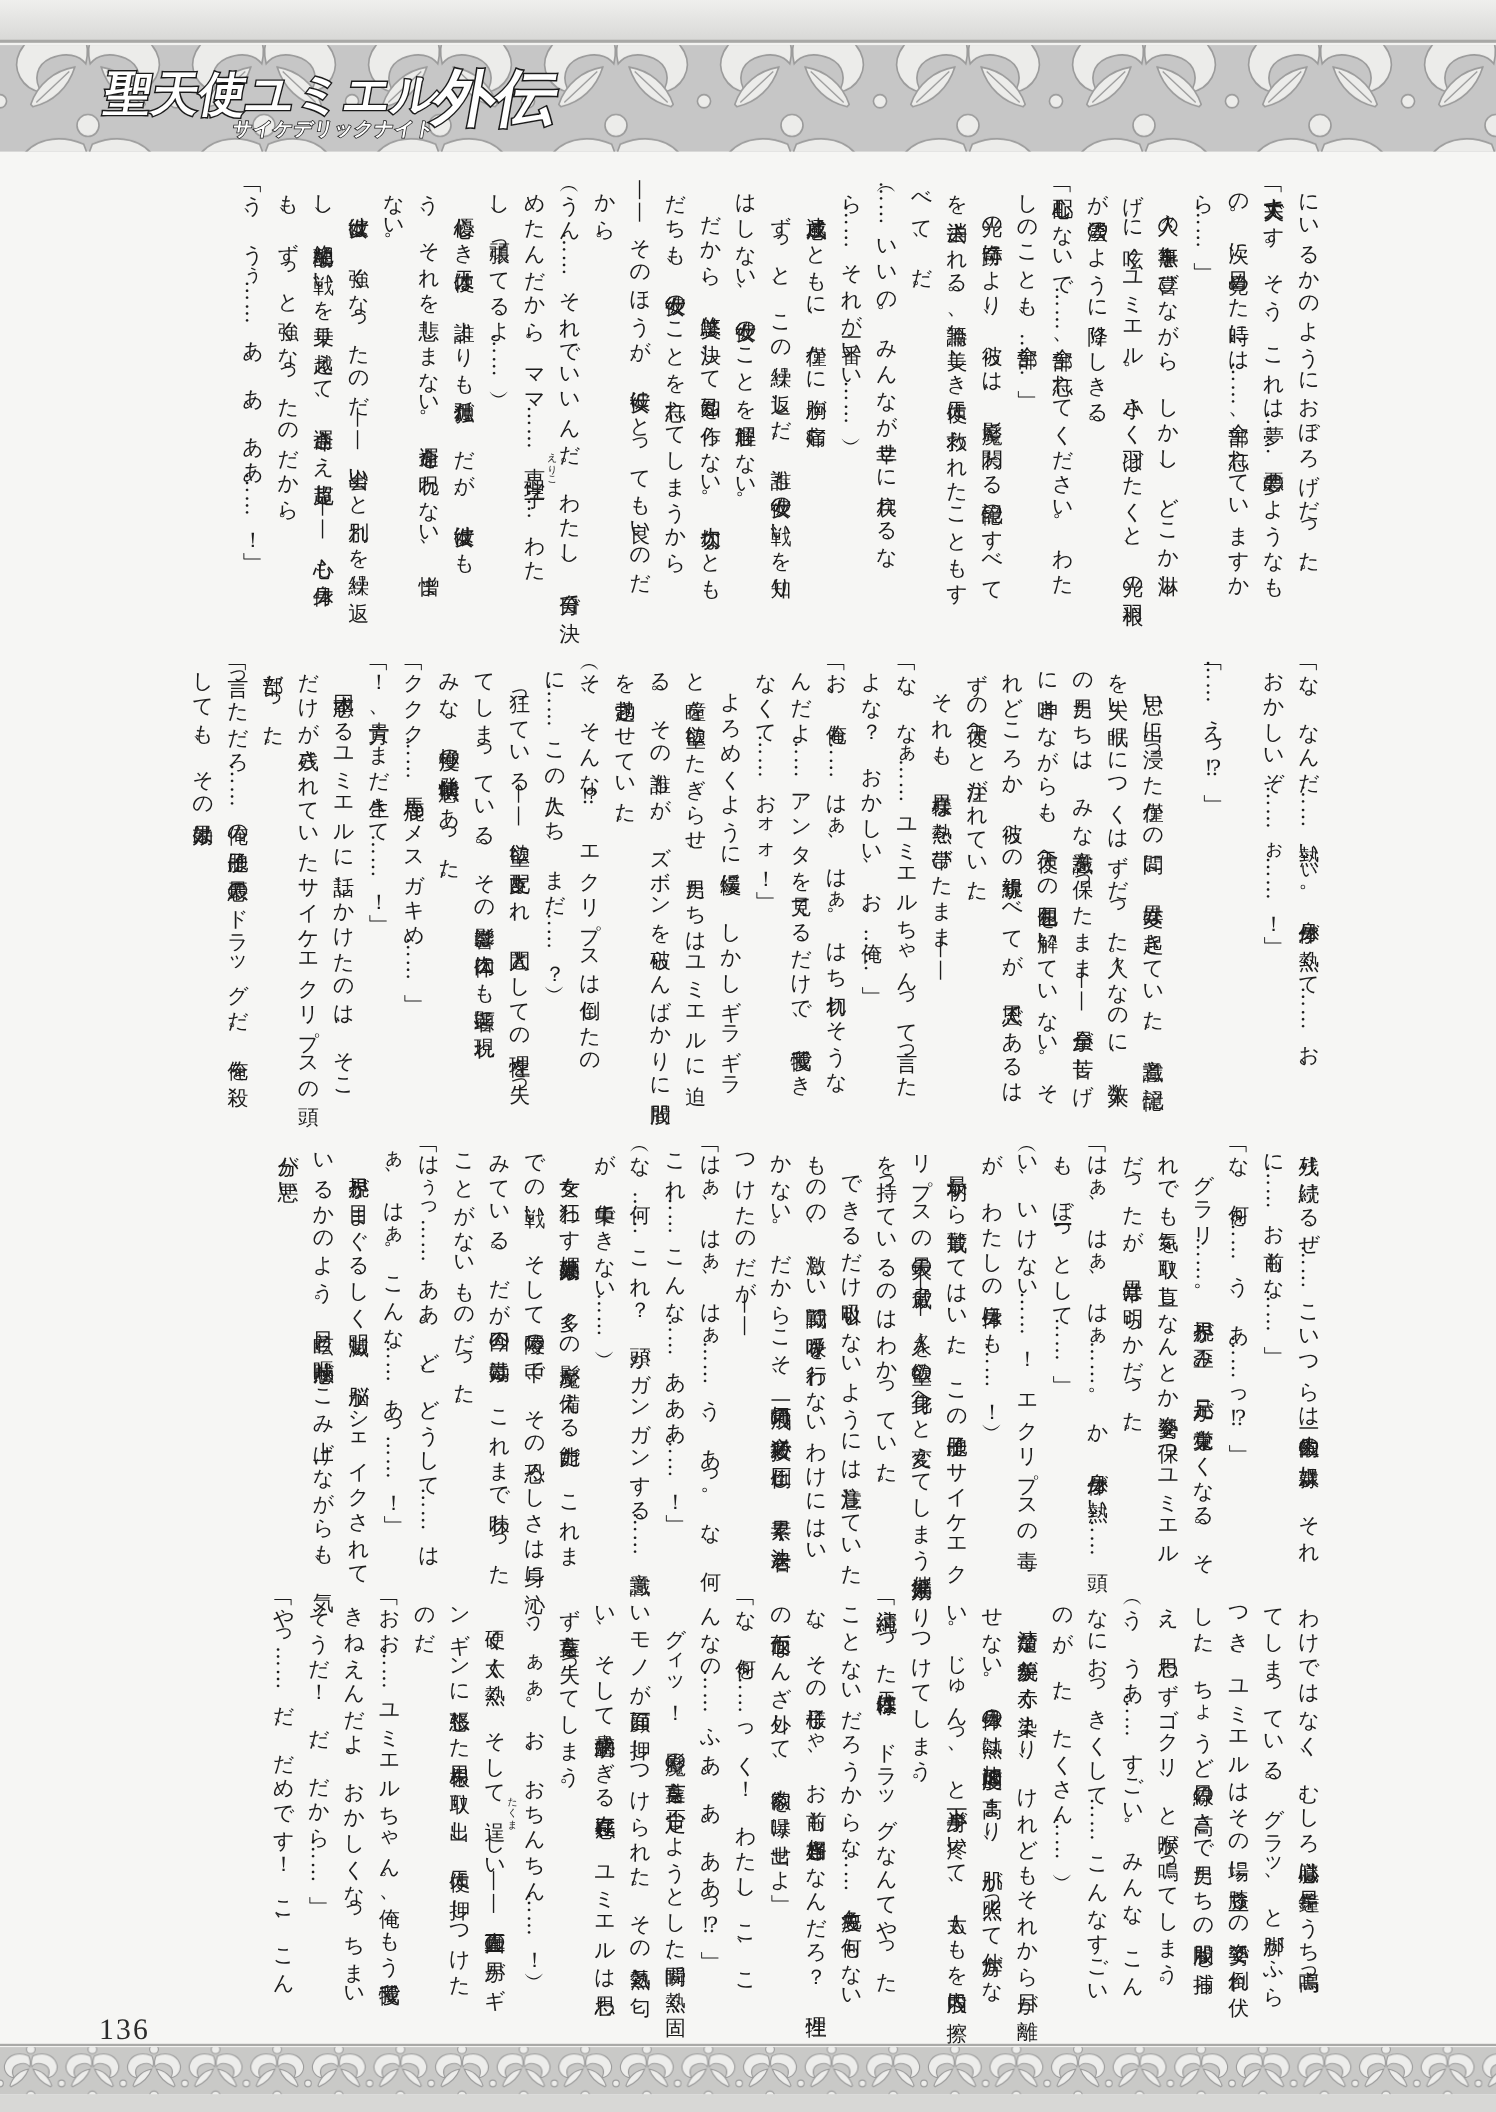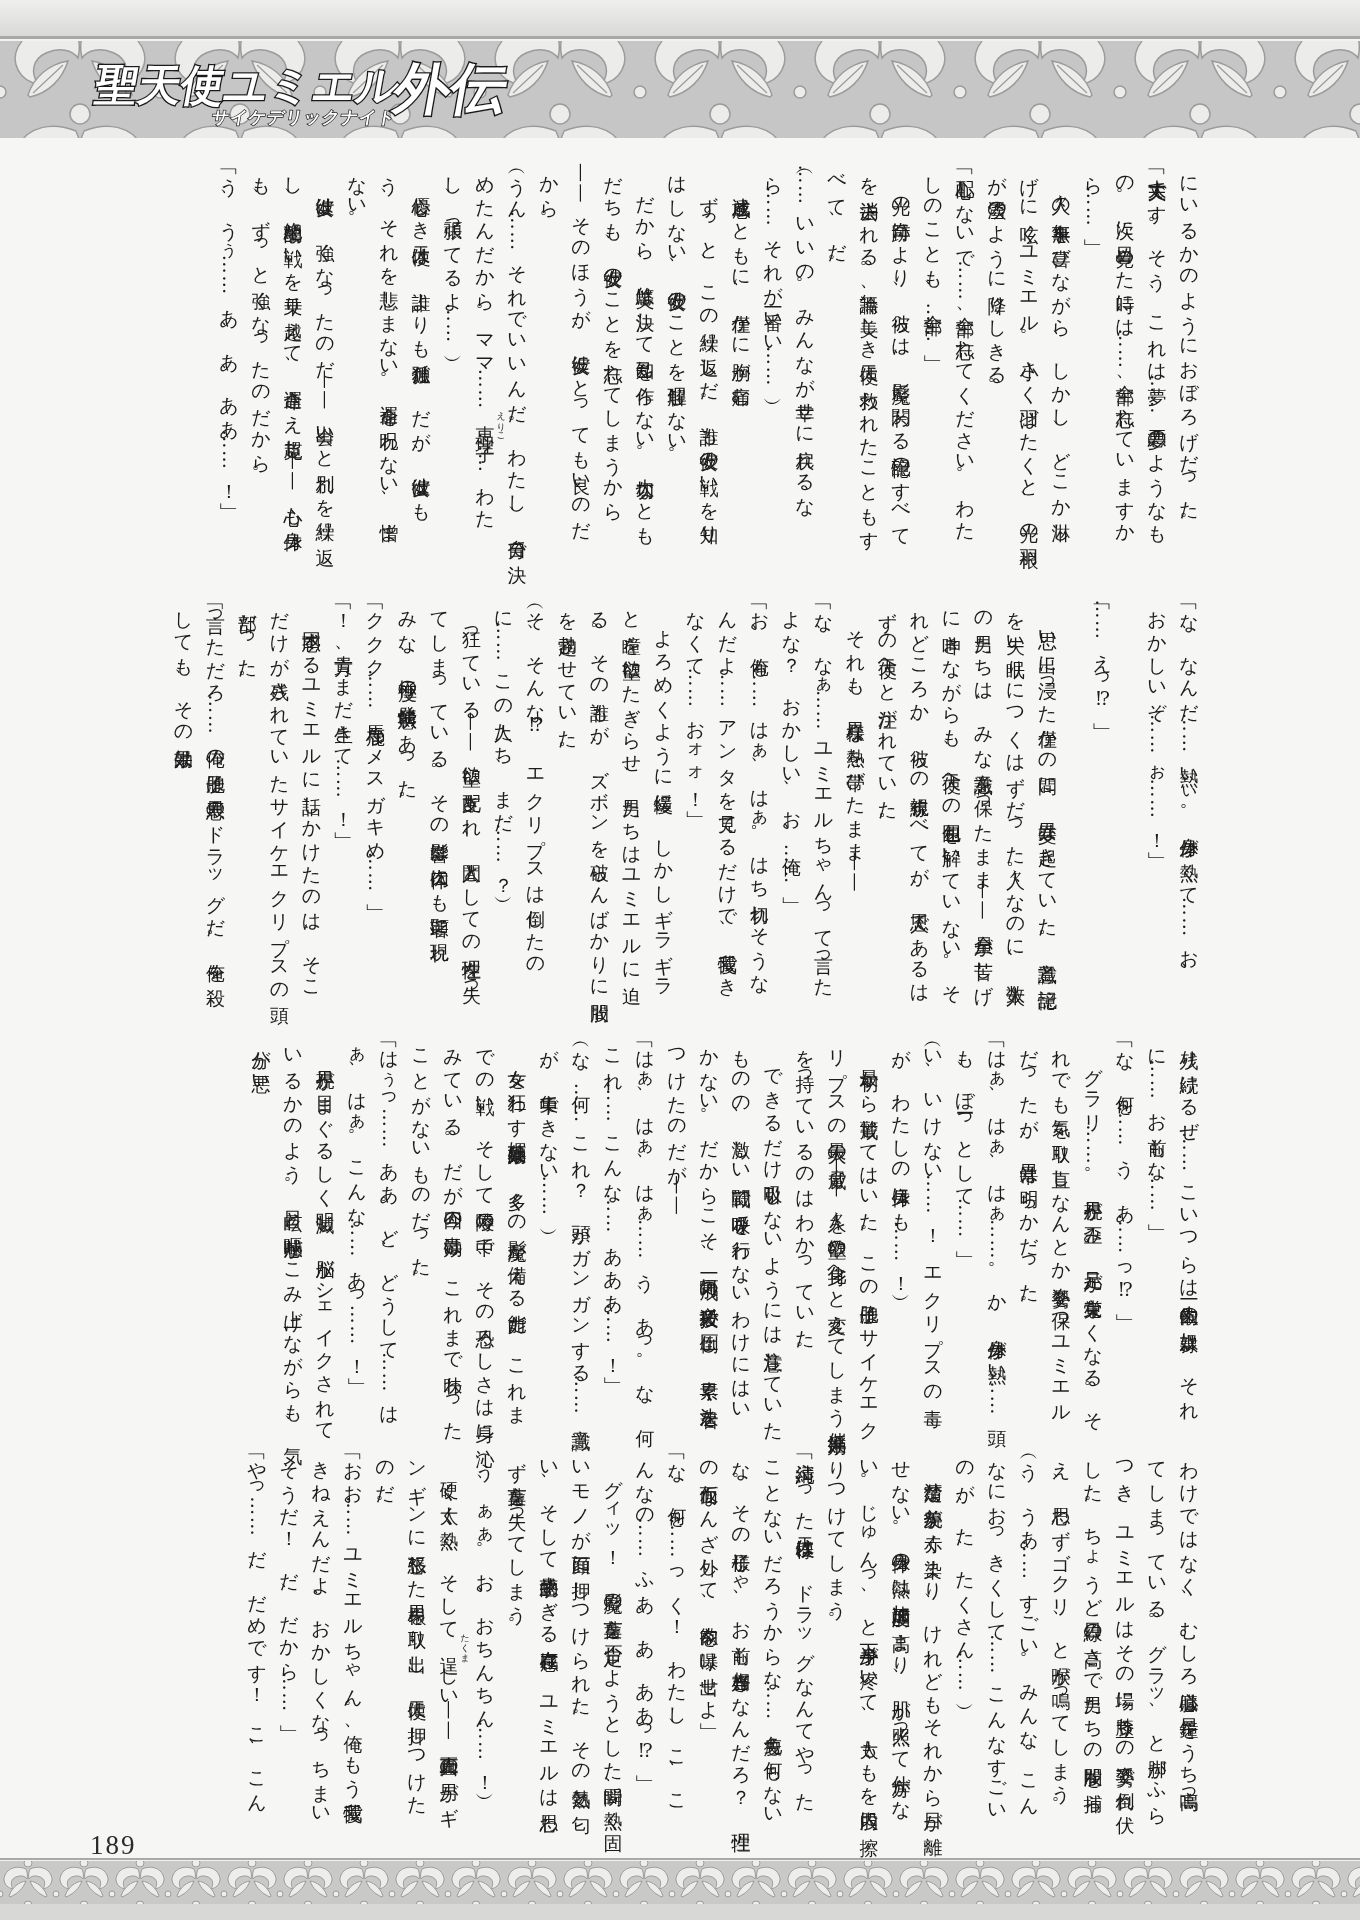--- a/index.html
+++ b/index.html
@@ -140,21 +140,21 @@
       <p class="narration">清楚な美貌が赤く染まり、けれどもそれから目が離せない。身体の熱は加速度的に高まり、肌が火照って仕方がない。じゅんっ、と下半身が疼いて、太ももを内股に擦りつけてしまう。</p>
       <p class="dialogue">「清純ぶった天使様は、ドラッグなんてやったことないだろうからな……免疫も何もないな。その様子じゃ、お前も相当好きなんだろ？　理性の仮面なんざ外して、肉欲を曝け出せよ」</p>
       <p class="dialogue">「な、何を……っく！　わたし、こ、こんなの……ふあ、あ、ああっ⁉」</p>
       <p class="narration">グィッ！　影魔の言葉を否定しようとした瞬間、熱く固いモノが顔面に押しつけられた。その熱気と匂い、そして蠱惑的すぎる存在感に、ユミエルは思わず言葉を失ってしまう。</p>
       <p class="thought">（う、ぁぁ。お、おちんちん……！）</p>
       <p class="narration">硬く太く熱く、そして<ruby>逞<rt>たくま</rt></ruby>しい——真正面の男がギンギンに怒張した男根を取り出し、天使に押しつけたのだ。</p>
       <p class="dialogue">「おお……ユミエルちゃん。俺、もう我慢できねえんだよ、おかしくなっちまいそうだ！　だ、だから……」</p>
       <p class="dialogue">「やっ……だ、だめです！　こ、こん</p>
     </div>
 
-  <div class="page-number">189</div>
+  <div class="page-number">136</div>
 
   <div class="bottom-border">
     <svg width="1360" height="64">
       <defs>
         <pattern id="botPat" width="56" height="42" patternUnits="userSpaceOnUse">
           <circle cx="28" cy="7" r="4" fill="#ededeb" stroke="#9a9a9a" stroke-width="1"></circle>
           <g fill="#ededeb" stroke="#9a9a9a" stroke-width="1">
             <path d="M26,13 C17,9 8,12 5,19 C2,25 6,32 13,33 C10,28 11,23 16,21 C21,19 25,20 27,23 C28,19 27,15 26,13 Z"></path>
             <path d="M30,13 C39,9 48,12 51,19 C54,25 50,32 43,33 C46,28 45,23 40,21 C35,19 31,20 29,23 C28,19 29,15 30,13 Z"></path>
             <path d="M9,40 C12,31 19,26 26,25 C23,33 17,38 10,41 Z"></path>

